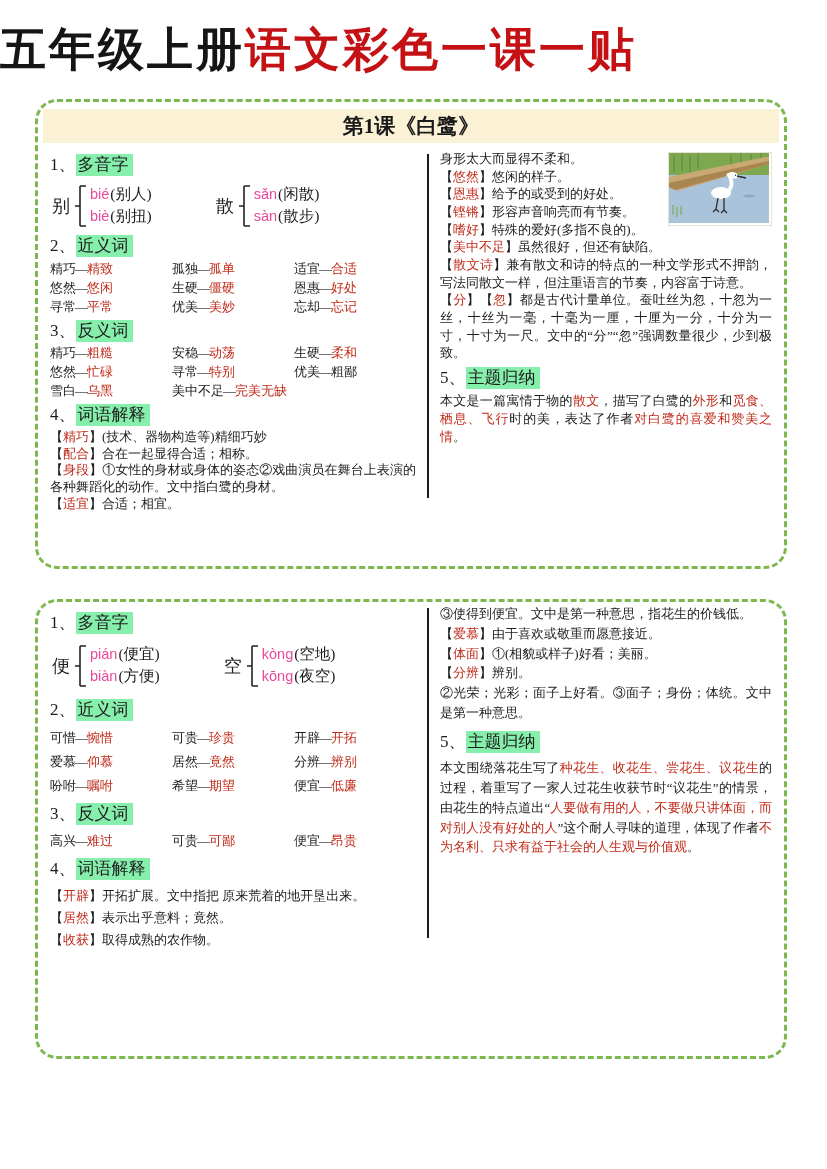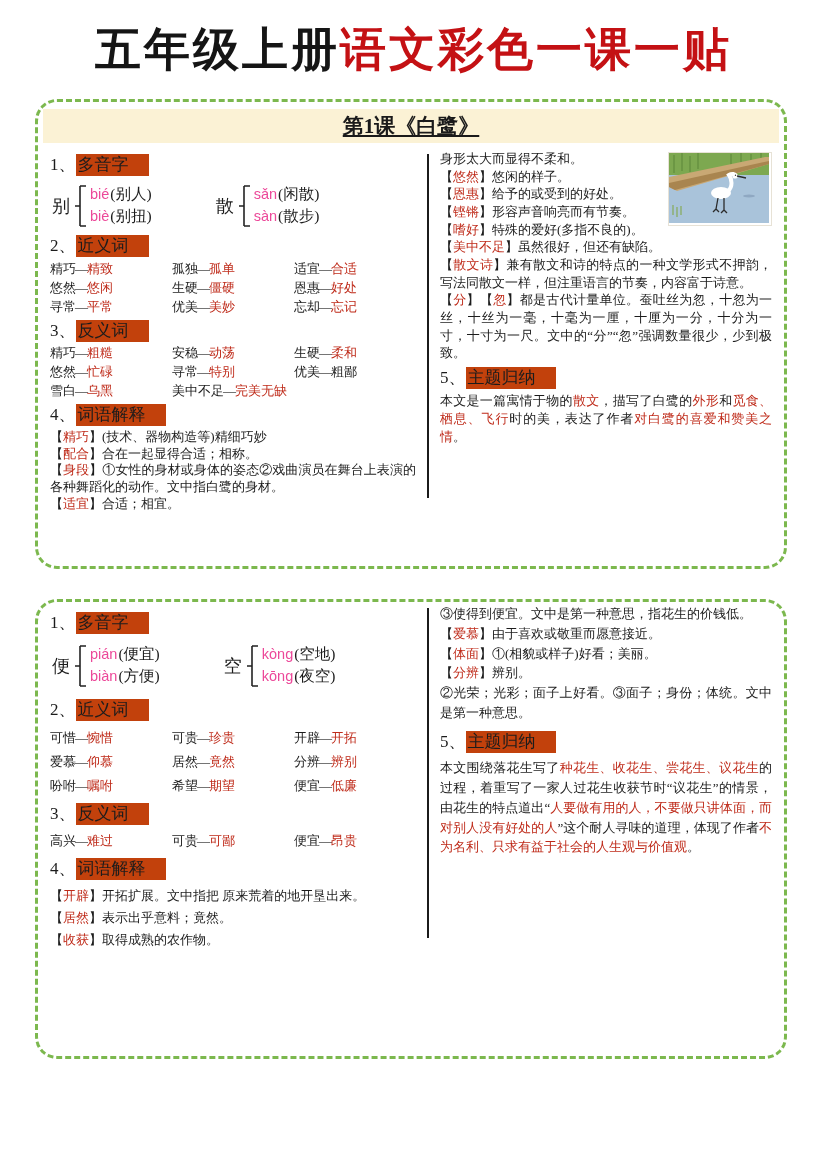--- a/index.html
+++ b/index.html
@@ -1,44 +1,44 @@
 <!DOCTYPE html>
 <html><head>
 <meta charset="utf-8">
 <style>
   html,body{margin:0;padding:0;background:#ffffff;}
   body{width:827px;height:1169px;font-family:"Liberation Serif", serif;color:#1c1c1c;}
   .page{position:relative;width:827px;height:1169px;overflow:hidden;background:#fff;}
 
   
-  .title{margin:22px 0 0;text-align:center;font-size:46px;font-weight:bold;letter-spacing:3px;line-height:1.2;}
+  .title{margin:22px 0 0;text-align:left;font-size:46px;font-weight:bold;letter-spacing:3px;line-height:1.2;}
   .t-black{color:#151515;}
   .t-red{color:#c41114;}
 
   
   .section{position:absolute;left:35px;width:752px;border:3px dashed #7cb84e;border-radius:22px;background:#fff;box-sizing:border-box;overflow:hidden;}
   #section-1{top:99px;height:470px;}
   #section-2{top:599px;height:460px;}
 
-  .sec-header{margin:7px 5px 5px;background:#fbf2d5;text-align:center;font-size:21px;font-weight:bold;padding:3px 4px;color:#1a1a1a;text-decoration:underline;}
+  .sec-header{margin:7px 5px 5px;background:#fbf2d5;text-align:center;font-size:21px;font-weight:bold;padding:3px 4px;color:#1a1a1a;}
 
   .sec-body{display:grid;grid-template-columns:366px 2px 1fr;column-gap:11px;padding:2px 12px 0 12px;align-items:stretch;}
   .divider{background:#1b1b1b;width:1.6px;margin:4px 0 14px;}
 
   
   .line{font-size:13px;text-align:justify;}
   #section-1 .line{line-height:1.28;}
   #section-1 .col-right .line{line-height:1.36;}
   #section-2 .line{line-height:1.52;}
   .red{color:#bf2b1a;}
   .bk{color:#1c1c1c;}
 
   .heading{font-size:17px;margin:4px 0 3px;}
   #section-2 .heading{margin:6px 0 4px;}
-  .hl{background:#c2410c;padding:1px 20px 2px 2px;}
+  .hl{background:#86efac;padding:1px 4px 2px 2px;}
 
   
   .duoyin{display:flex;gap:64px;margin:5px 0 4px;padding-left:2px;}
   .dy-item{display:flex;align-items:center;}
   .dy-char{font-size:18px;margin-right:2px;}
   .brace{display:inline-flex;margin:0 3px 0 2px;}
   .readings{display:flex;flex-direction:column;gap:1px;font-size:15.5px;line-height:1.35;}
   .py{color:#ec4899;margin-right:1px;font-family:"Liberation Sans",sans-serif;font-size:14.5px;}
 
   

